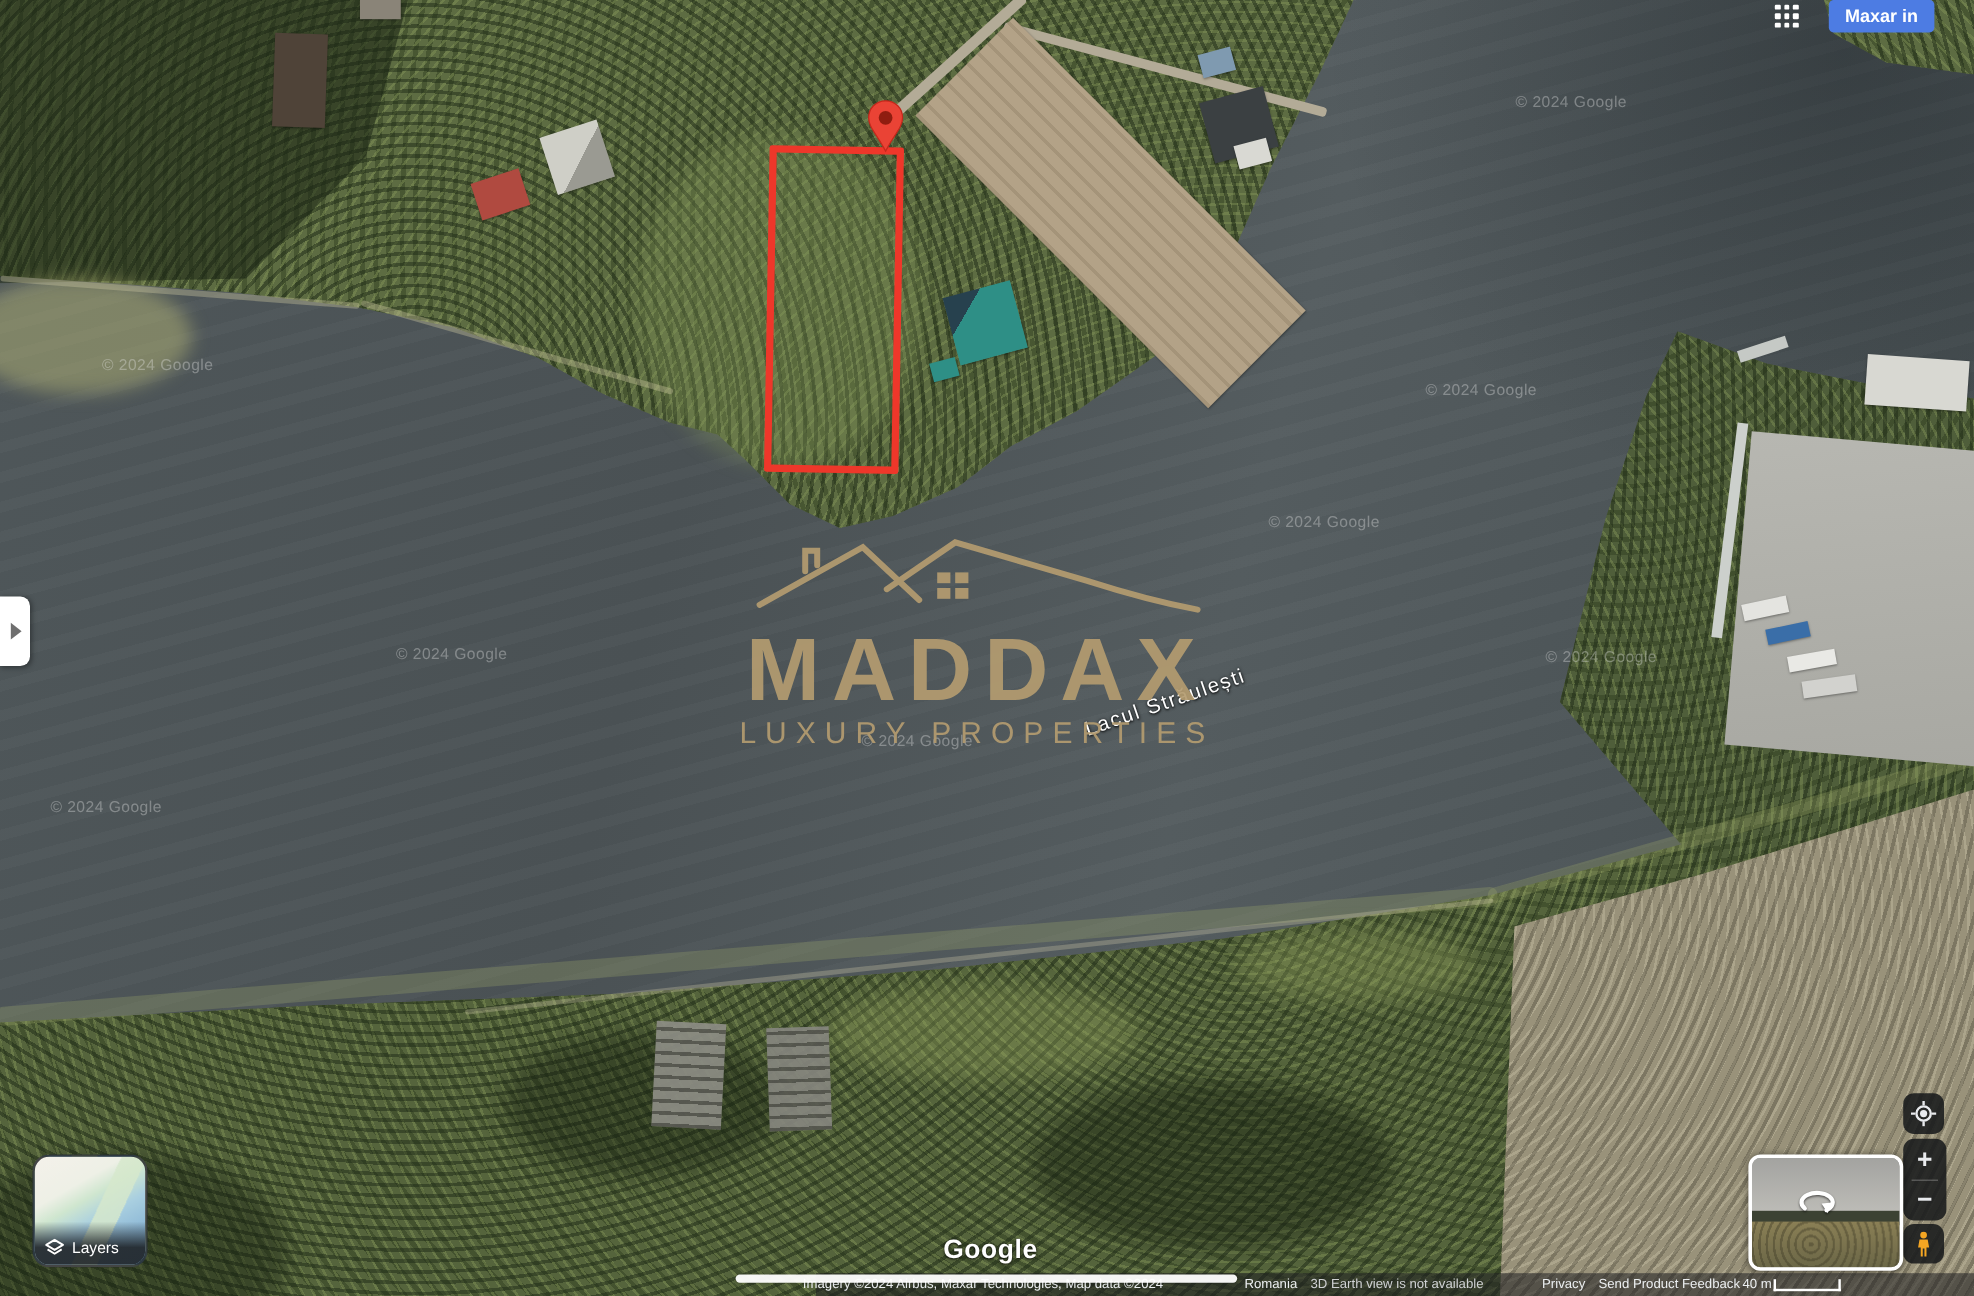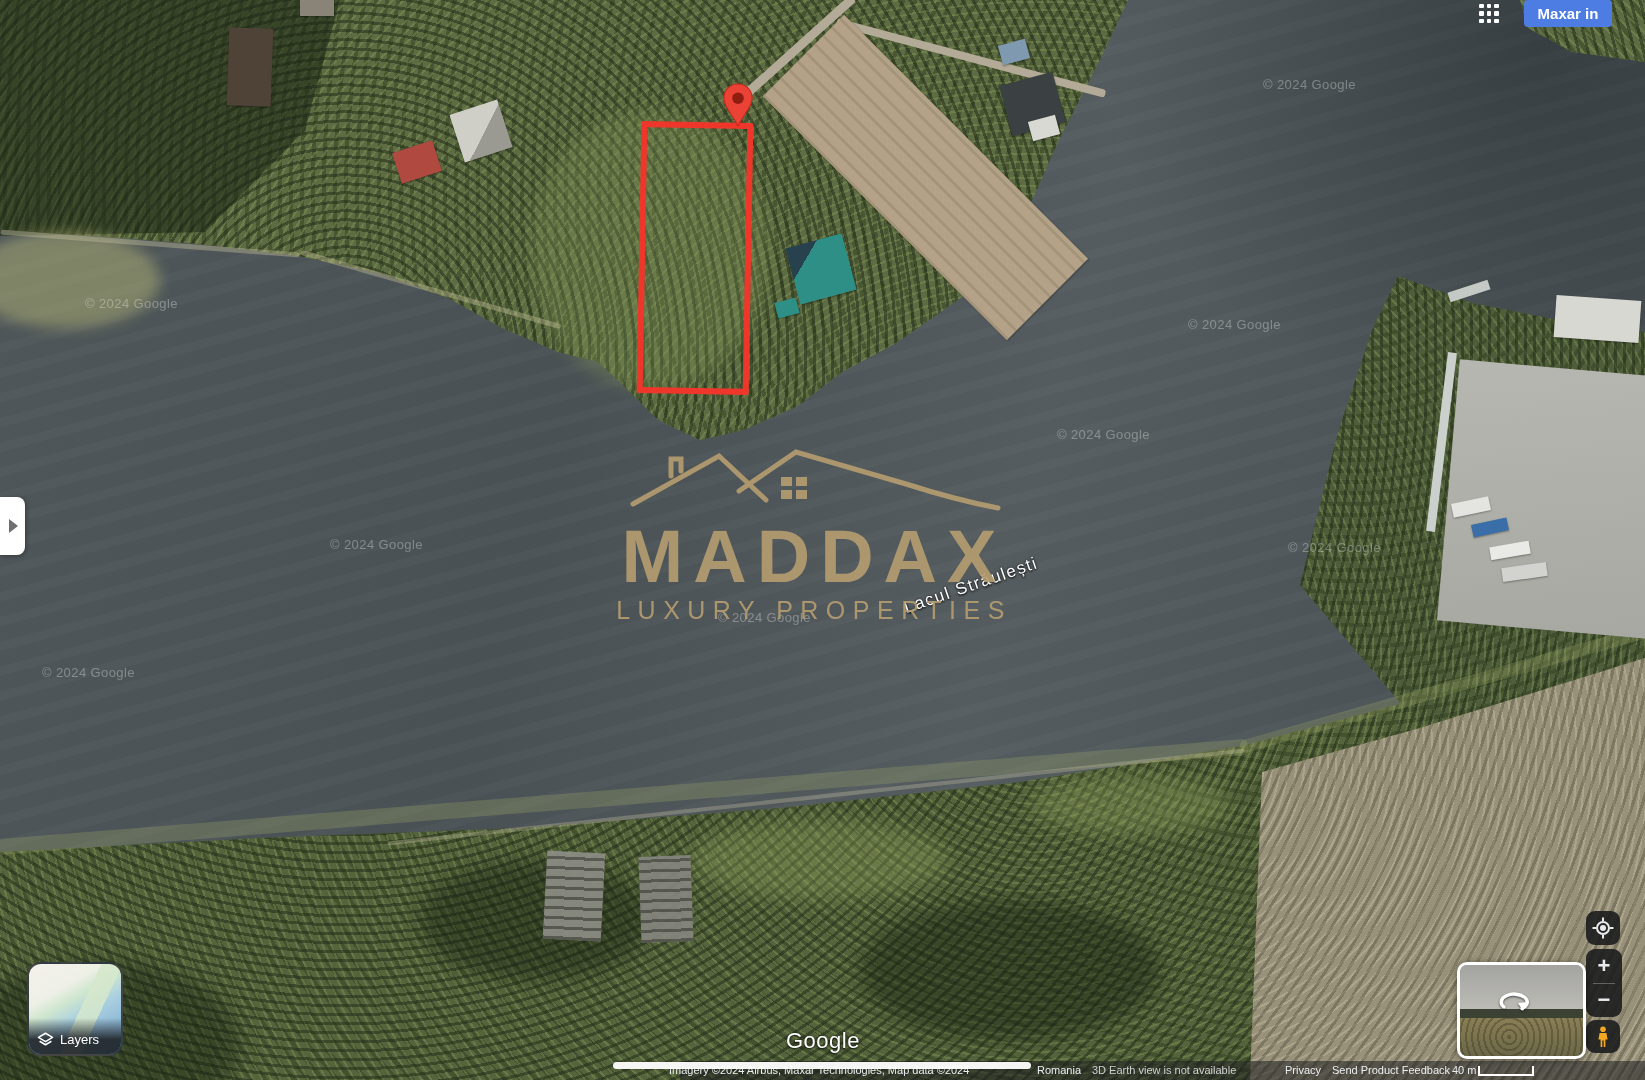--- a/index.html
+++ b/index.html
@@ -85,21 +85,21 @@
   #sv-preview{left:1457px;top:962px;width:123px;height:91px;border:3px solid #fff;border-radius:10px;
       overflow:hidden;box-shadow:0 1px 6px rgba(0,0,0,.45);z-index:10;cursor:pointer;background:#9a9a96;}
   #sv-sky{position:absolute;left:0;right:0;top:0;height:50%;background:linear-gradient(#a3a3a0,#bdbcb7);}
   #sv-trees{position:absolute;left:0;right:0;top:48%;height:13%;background:#3c4233;}
   #sv-grass{position:absolute;left:0;right:0;top:58%;bottom:0;background:
       repeating-radial-gradient(circle at 40% 50%, rgba(60,56,36,.4) 0 2px, rgba(60,56,36,0) 2px 6px),
       linear-gradient(#8a7f55,#6b6747);}
   #sv-rotate{position:absolute;left:34px;top:26px;filter:drop-shadow(0 1px 1px rgba(0,0,0,.6));}
 
   
-  #google-logo{left:786px;top:1028px;font-size:22px;font-weight:normal;color:#fff;letter-spacing:.5px;
+  #google-logo{left:786px;top:1028px;font-size:22px;font-weight:bold;color:#fff;letter-spacing:.5px;
       z-index:11;text-shadow:0 1px 2px rgba(0,0,0,.75),0 0 3px rgba(0,0,0,.5);cursor:pointer;}
   #attr-band{left:680px;top:1061px;right:0;height:19px;background:rgba(30,30,32,.55);z-index:11;}
   .attr{position:absolute;top:1064px;font-size:11px;color:#eceff1;white-space:nowrap;z-index:12;}
   .attr-link{cursor:pointer;}
   #scalebar{left:1478px;top:1066px;width:52px;height:8px;border-left:2px solid #fff;
       border-right:2px solid #fff;border-bottom:2px solid #fff;z-index:12;}
   #hscroll{left:613px;top:1062px;width:418px;height:7px;border-radius:4px;background:rgba(255,255,255,.95);
       box-shadow:0 0 2px rgba(0,0,0,.4);z-index:13;cursor:grab;}
 </style>
 </head>

